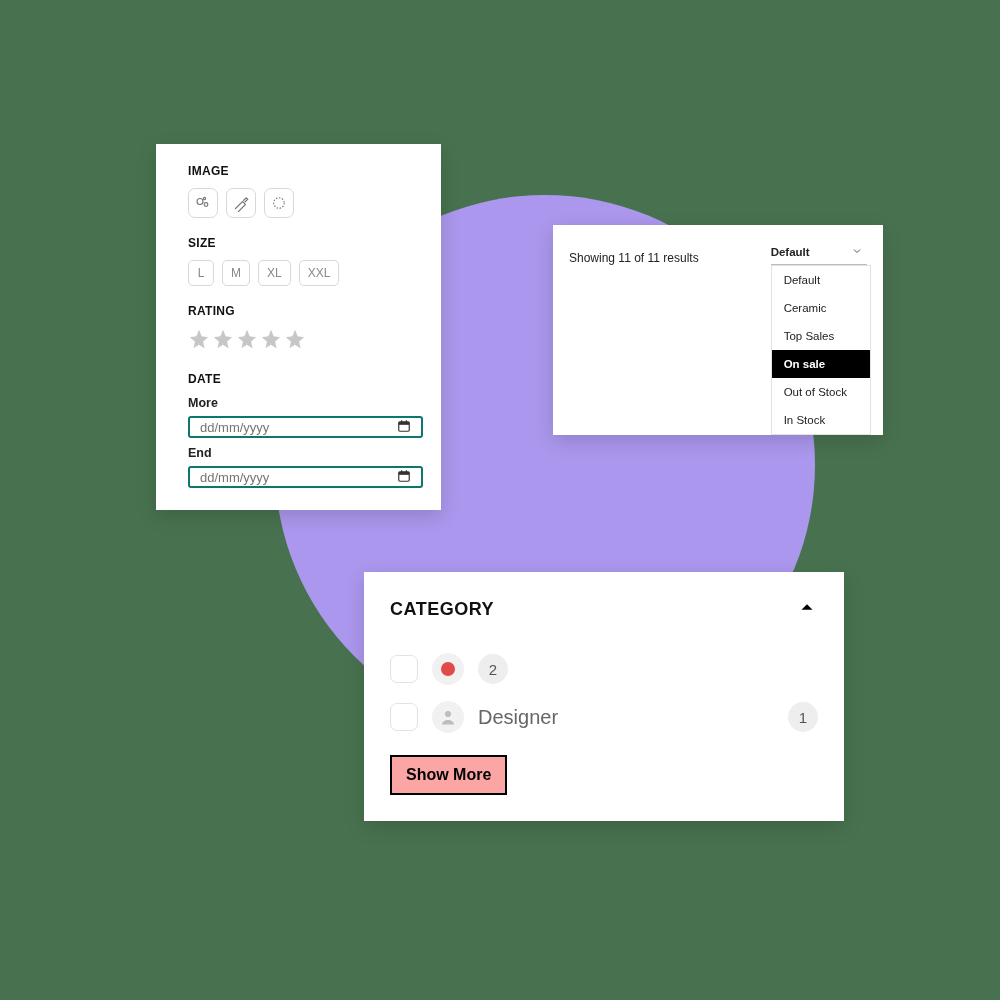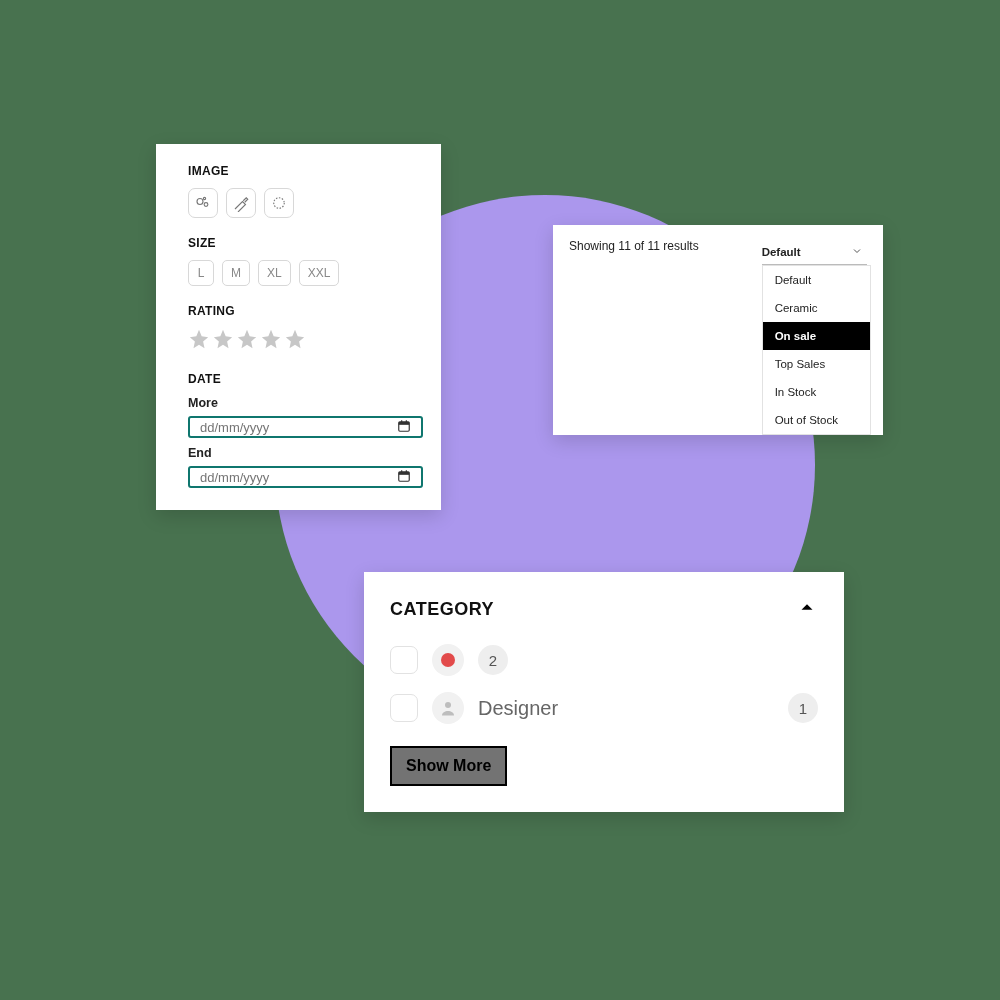--- a/index.html
+++ b/index.html
@@ -90,22 +90,22 @@
   
   .sort-card {
     left: 553px;
     top: 225px;
     width: 330px;
     padding: 14px 16px 10px 16px;
     height: 210px;
   }
   .sort-top {
     display: flex;
-    align-items: flex-start;
-    gap: 15px;
+    align-items: flex-end;
+    gap: 24px;
   }
   .results-text {
     font-size: 12px;
     color: #222;
     white-space: nowrap;
   }
   .select-box {
     flex: 1;
     position: relative;
     margin-left: 48px;
@@ -147,21 +147,21 @@
   .cat-card {
     left: 364px;
     top: 572px;
     width: 480px;
     padding: 24px 26px 26px 26px;
   }
   .cat-header {
     display: flex;
     justify-content: space-between;
     align-items: center;
-    margin-bottom: 14px;
+    margin-bottom: 23px;
   }
   .cat-title {
     font-size: 18px;
     font-weight: 800;
     letter-spacing: .5px;
     color: #111;
   }
   .cat-row {
     display: flex;
     align-items: center;
@@ -198,21 +198,21 @@
     display: flex; align-items: center; justify-content: center;
   }
   .show-more {
     margin-top: 14px;
     display: inline-block;
     border: 2px solid #000;
     padding: 9px 14px;
     font-size: 16px;
     font-weight: 700;
     cursor: pointer;
-    background: #737373;
+    background: #fca5a5;
   }
 </style>
 </head>
 <body>
 
 <div class="circle"></div>
 
 <div class="card filter-card">
 
   <div class="filter-section-title">IMAGE</div>
@@ -295,24 +295,24 @@
     <div class="select-box">
       <div class="select-trigger">
         <span>Default</span>
         <span class="chev"><svg width="12" height="12" viewBox="0 0 24 24" fill="none" stroke="currentColor" stroke-width="2">
               <polyline points="6 9 12 15 18 9"></polyline>
             </svg></span>
       </div>
       <div class="dropdown">
         <div class="dd-item">Default</div>
         <div class="dd-item">Ceramic</div>
+        <div class="dd-item">Top Sales</div>
         <div class="dd-item selected">On sale</div>
-        <div class="dd-item">Top Sales</div>
+        <div class="dd-item">Out of Stock</div>
         <div class="dd-item">In Stock</div>
-        <div class="dd-item">Out of Stock</div>
       </div>
     </div>
   </div>
 </div>
 
 <div class="card cat-card">
   <div class="cat-header">
     <div class="cat-title">CATEGORY</div>
     <span><svg width="22" height="22" viewBox="0 0 24 24" fill="currentColor">
           <path d="M6 15l6-6 6 6z"></path>

